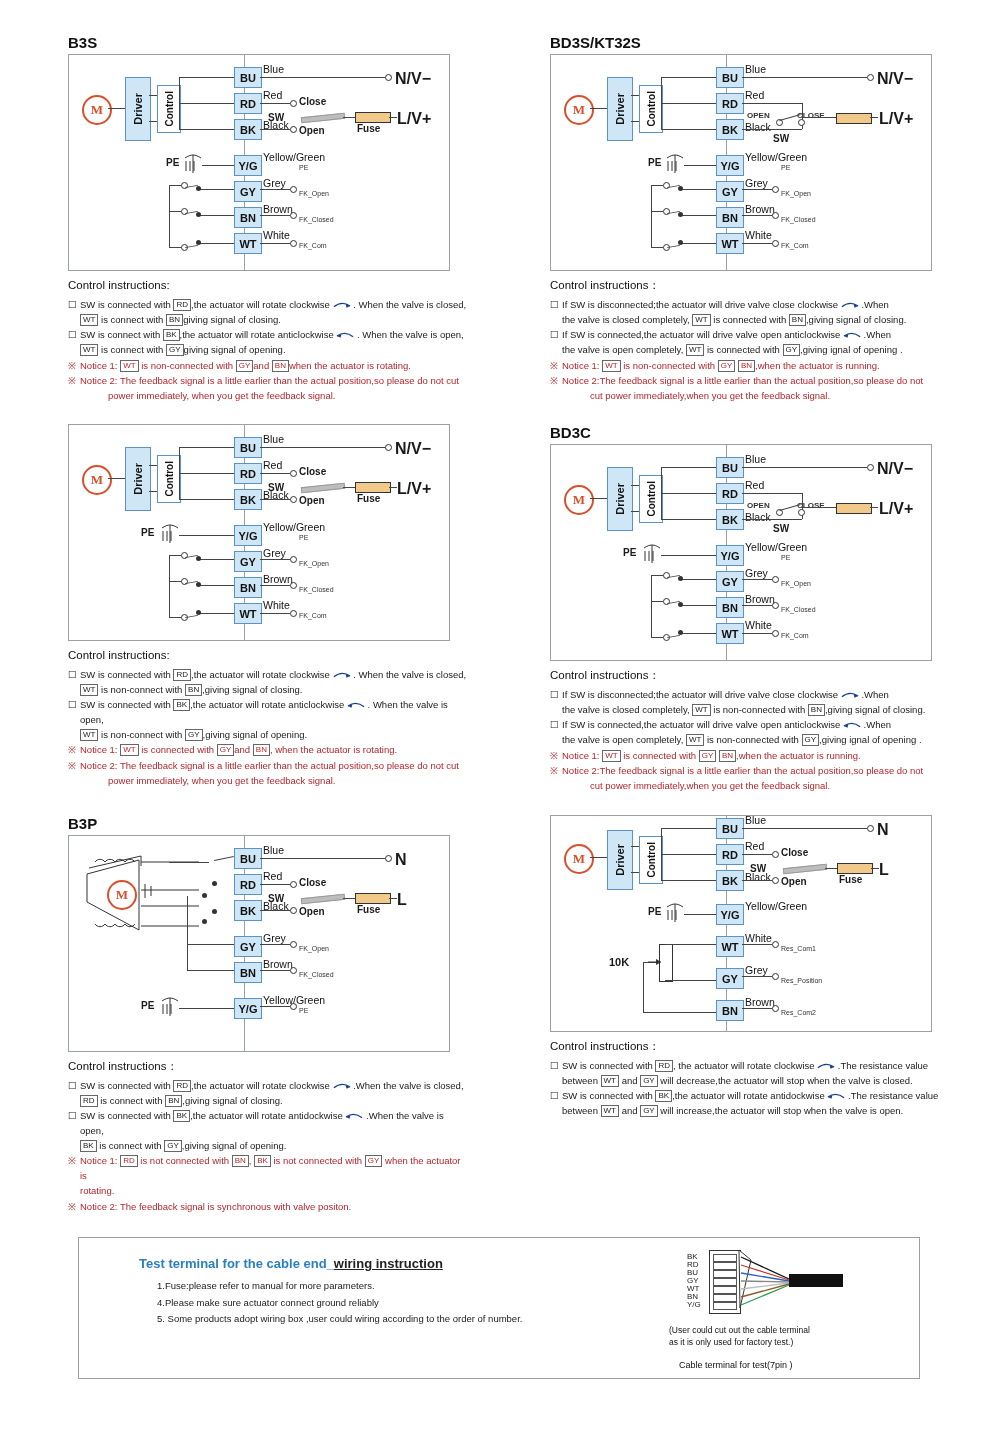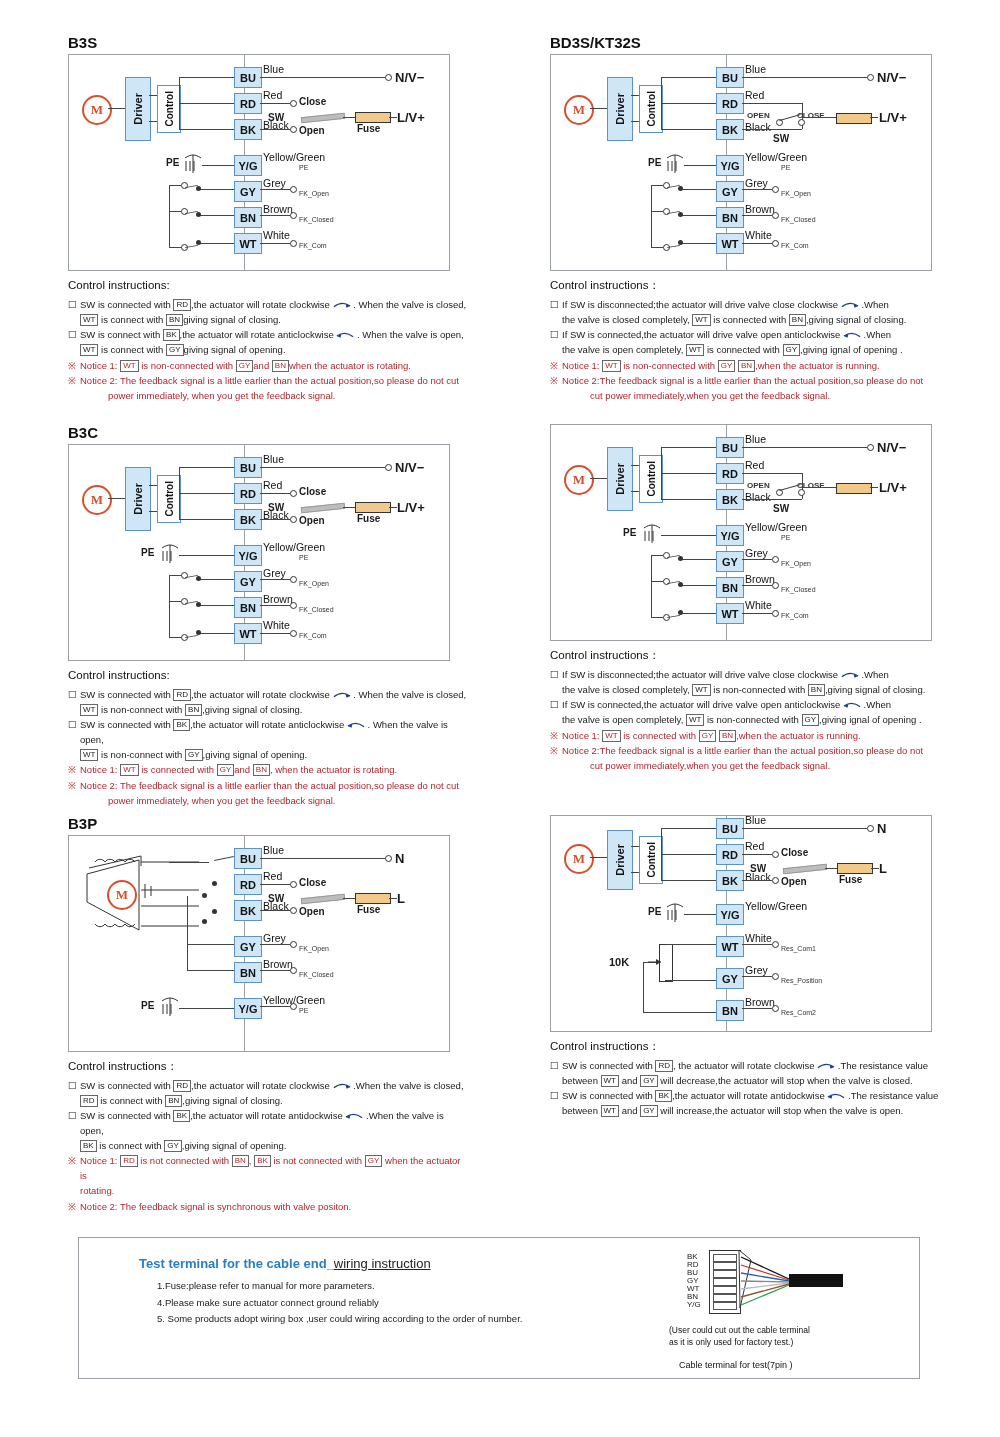--- a/index.html
+++ b/index.html
@@ -22,42 +22,42 @@
   .term{position:absolute;width:26px;height:19px;background:#cfe6f7;border:1px solid #5b93c4;font-size:11px;font-weight:bold;display:flex;align-items:center;justify-content:center;color:#111;}
   .wlabel{position:absolute;font-size:10.5px;color:#111;white-space:nowrap;}
   .slabel{position:absolute;font-size:7px;color:#333;white-space:nowrap;}
   .hline{position:absolute;height:1px;background:#444;}
   .vl{position:absolute;width:1px;background:#444;}
   .dot{position:absolute;width:5px;height:5px;border-radius:50%;border:1px solid #333;background:#fff;}
   .fdot{position:absolute;width:5px;height:5px;border-radius:50%;background:#333;}
   .fuse{position:absolute;width:34px;height:9px;border:1px solid #333;background:#f1c98a;}
   .fuseTxt{position:absolute;font-size:10px;font-weight:bold;}
   .sw{position:absolute;font-size:10px;font-weight:bold;}
-  .nv{position:absolute;font-size:13px;font-weight:bold;white-space:nowrap;text-align:center;}
+  .nv{position:absolute;font-size:16px;font-weight:bold;white-space:nowrap;text-align:center;}
   .pe{position:absolute;font-size:10px;font-weight:bold;}
   .swbar{position:absolute;height:4px;background:#bdbdbd;border:1px solid #999;}
   .ten-k{position:absolute;font-size:11px;font-weight:bold;}
   .resbox{position:absolute;width:12px;height:36px;border:1px solid #333;background:#fff;}
 
   
   .instr{width:400px;font-size:9.5px;line-height:1.55;color:#1a1a1a;}
   .instr .head{font-size:11.5px;margin:6px 0 3px 0;color:#111;}
   .instr .row{padding-left:12px;position:relative;margin-bottom:1px;}
   .instr .row .mk{position:absolute;left:0;top:0;}
   .instr .row.note{color:#b1272d;}
   .instr .row.note .mk{color:#b1272d;}
   .tag{display:inline-block;border:1px solid #666;padding:0 2px;font-size:8px;line-height:10px;vertical-align:1px;background:#fff;}
 
   
   .arcw, .arccw{display:inline-block;width:18px;height:8px;vertical-align:-1px;}
 
   
   .bottom{position:absolute;left:78px;top:1237px;width:840px;height:140px;border:1px solid #9aa0a6;background:#fff;}
   .bt-title{position:absolute;left:60px;top:18px;font-size:13px;color:#2a7fc1;font-weight:bold;}
-  .bt-title .under{text-decoration:underline;color:#222;font-weight:normal;}
+  .bt-title .under{text-decoration:underline;color:#222;font-weight:bold;}
   .bt-list{position:absolute;left:78px;top:40px;font-size:9.5px;line-height:1.75;color:#1a1a1a;}
   .conn{position:absolute;right:110px;top:14px;}
   .connbox{position:absolute;width:30px;height:62px;border:1px solid #333;background:#fff;}
   .connrow{position:absolute;width:22px;height:6px;border:1px solid #555;background:#fff;left:4px;}
   .connlab{position:absolute;font-size:8px;}
   .cblk{position:absolute;width:54px;height:12px;background:#111;}
   .cnote{position:absolute;font-size:8.5px;line-height:1.45;color:#111;}
   .cnote2{position:absolute;font-size:9px;color:#111;margin-top:8px;}
   svg{display:block;overflow:visible;}
 </style>
@@ -320,21 +320,20 @@
         <span class="tag">BN</span><span>,when the actuator is running.</span>
       </div>
       <div class="row note"><span class="mk">※</span>
         <span>Notice 2:The feedback signal is a little earlier than the actual position,so please do not</span><br>
         <span style="padding-left:28px;">cut power immediately,when you get the feedback signal.</span>
       </div>
     </div>
   </div>
 
   <div class="blk" style="left:68px;top:424px;">
-    <div class="title">B3C</div>
     <div class="diagram">
       <div class="vline" style="left:175px;"></div>
       <div class="motor" style="left:13px;top:40px;">M</div>
       <div class="hline" style="left:39px;top:53px;width:17px;"></div>
       <div class="driver" style="left:56px;top:22px;width:24px;height:62px;">
           <span>Driver</span>
         </div>
       <div class="control" style="left:88px;top:30px;width:22px;height:46px;">
           <span>Control</span>
         </div>
@@ -449,20 +448,21 @@
         <span class="tag">BN</span><span>, when the actuator is rotating.</span>
       </div>
       <div class="row note"><span class="mk">※</span>
         <span>Notice 2: The feedback signal is a little earlier than the actual position,so please do not cut</span><br>
         <span style="padding-left:28px;">power immediately, when you get the feedback signal.</span>
       </div>
     </div>
   </div>
 
   <div class="blk" style="left:550px;top:424px;">
+    <div class="title">BD3C</div>
     <div class="diagram">
       <div class="vline" style="left:175px;"></div>
       <div class="motor" style="left:13px;top:40px;">M</div>
       <div class="hline" style="left:39px;top:53px;width:17px;"></div>
       <div class="driver" style="left:56px;top:22px;width:24px;height:62px;">
           <span>Driver</span>
         </div>
       <div class="control" style="left:88px;top:30px;width:22px;height:46px;">
           <span>Control</span>
         </div>

